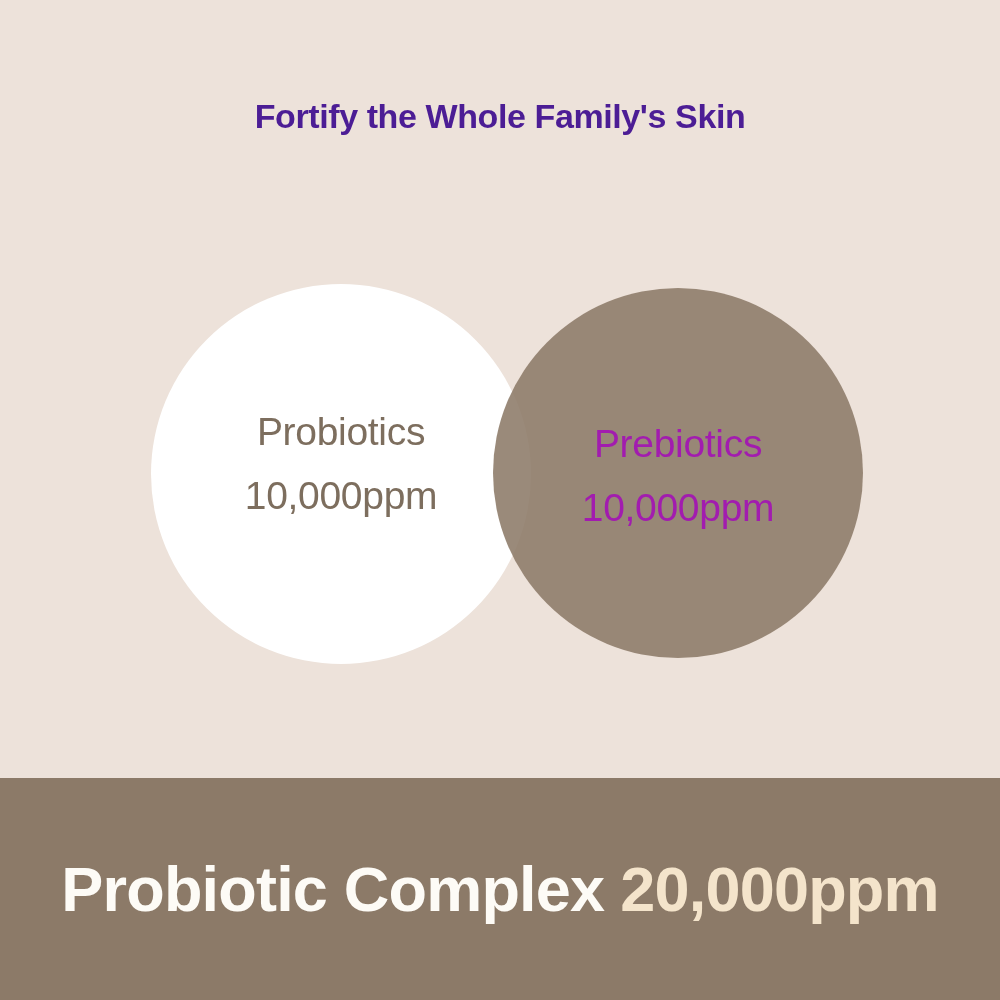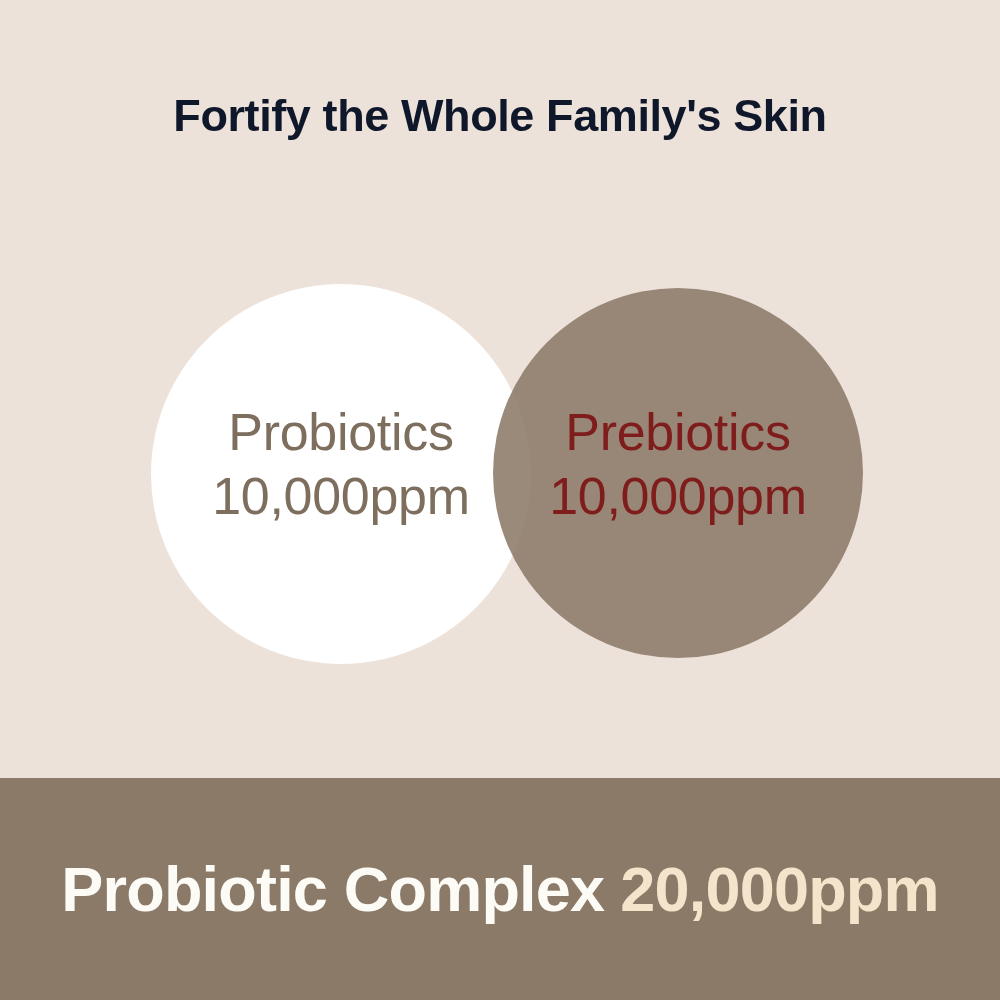--- a/index.html
+++ b/index.html
@@ -21,22 +21,22 @@
     overflow: hidden;
   }
 
   
   .headline {
     position: absolute;
     left: 0;
     top: 82px;
     width: 1000px;
     text-align: center;
-    color: #0f172a;
-    font-size: 45px;
+    color: #4c1d95;
+    font-size: 34px;
     line-height: 68px;
     font-weight: 600;
     letter-spacing: -0.4px;
     white-space: nowrap;
   }
   .headline-line {
     display: block;
   }
 
   
@@ -63,38 +63,38 @@
     left: 493px;
     top: 288px;
     width: 370px;
     height: 370px;
     background: #8C7A68;
     opacity: 0.88;
   }
   .circle-label {
     position: absolute;
     text-align: center;
-    font-size: 52px;
+    font-size: 39px;
     line-height: 64px;
     font-weight: 400;
     white-space: nowrap;
     letter-spacing: -0.3px;
   }
   .label-left {
     left: 151px;
     top: 400px;
     width: 380px;
     color: #7D6E5E;
     z-index: 4;
   }
   .label-right {
     left: 493px;
-    top: 400px;
+    top: 412px;
     width: 370px;
-    color: #7f1d1d;
+    color: #a21caf;
     z-index: 4;
   }
   .label-line {
     display: block;
   }
 
   
   .banner {
     position: absolute;
     left: 0;

